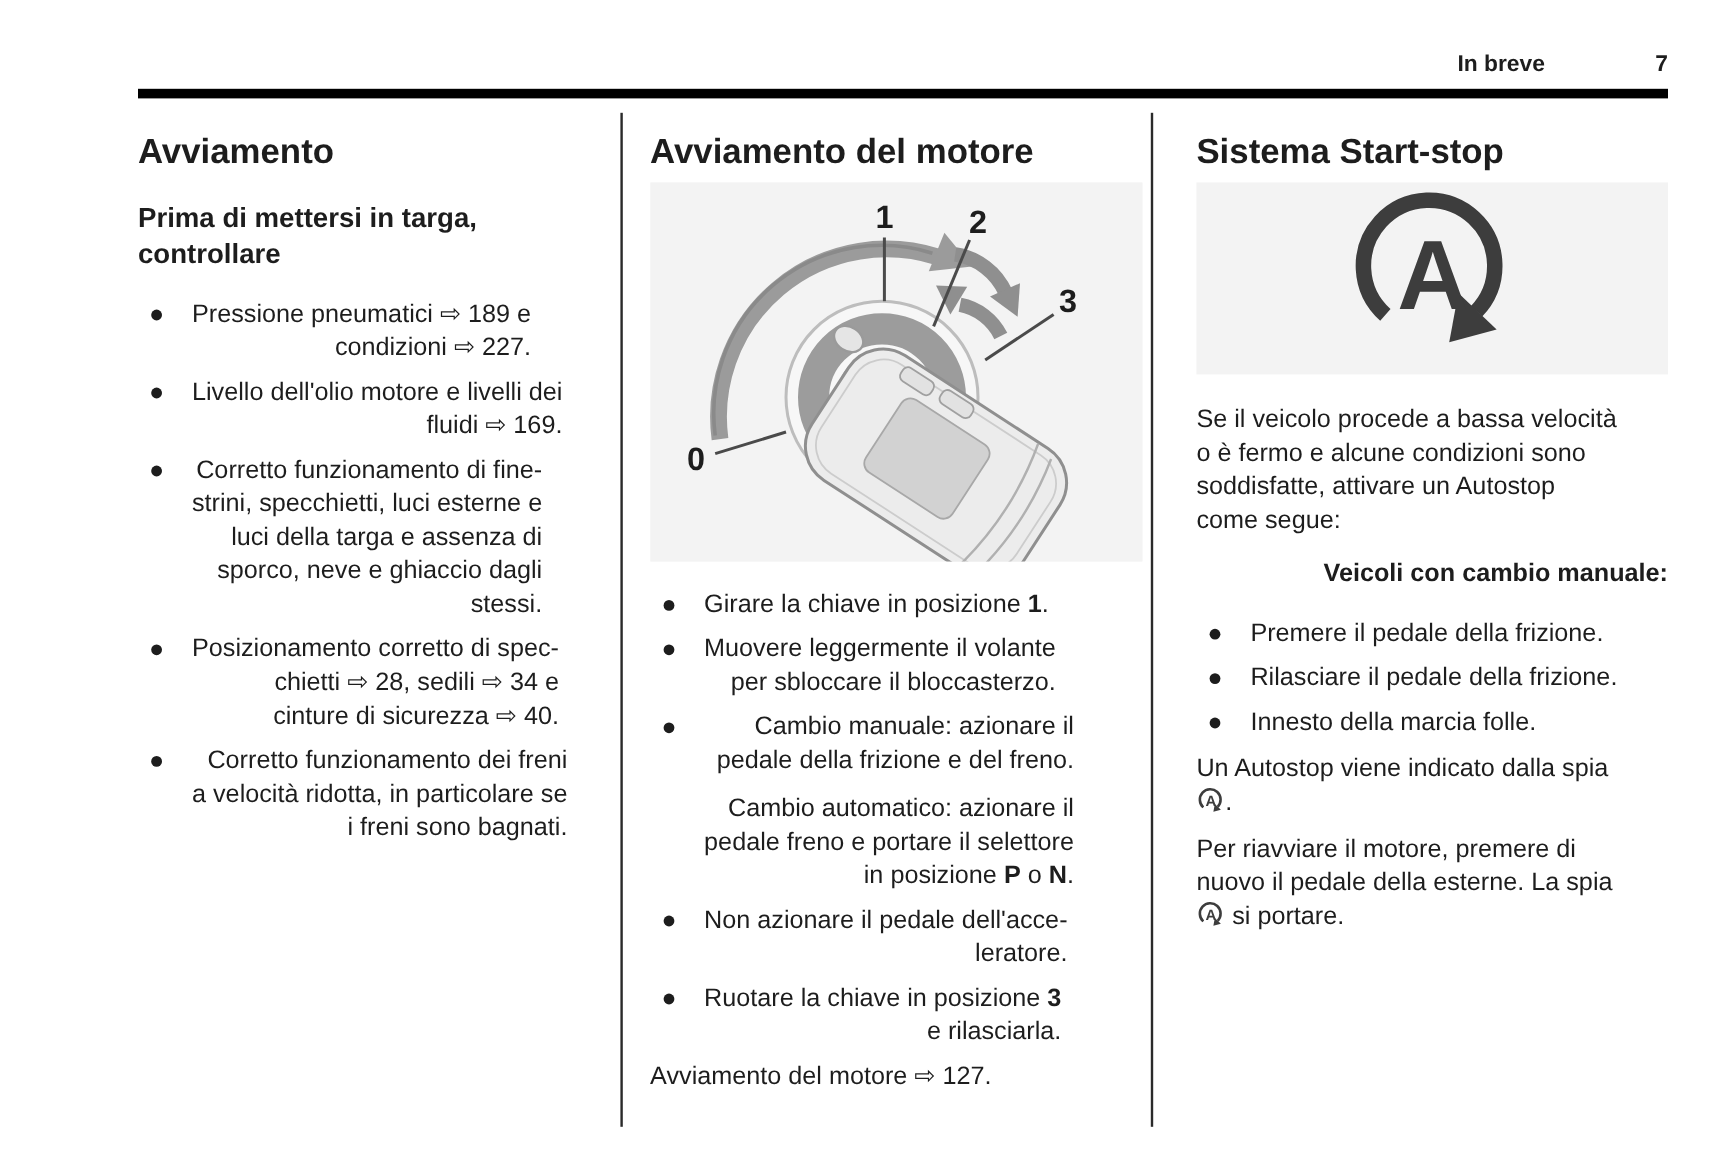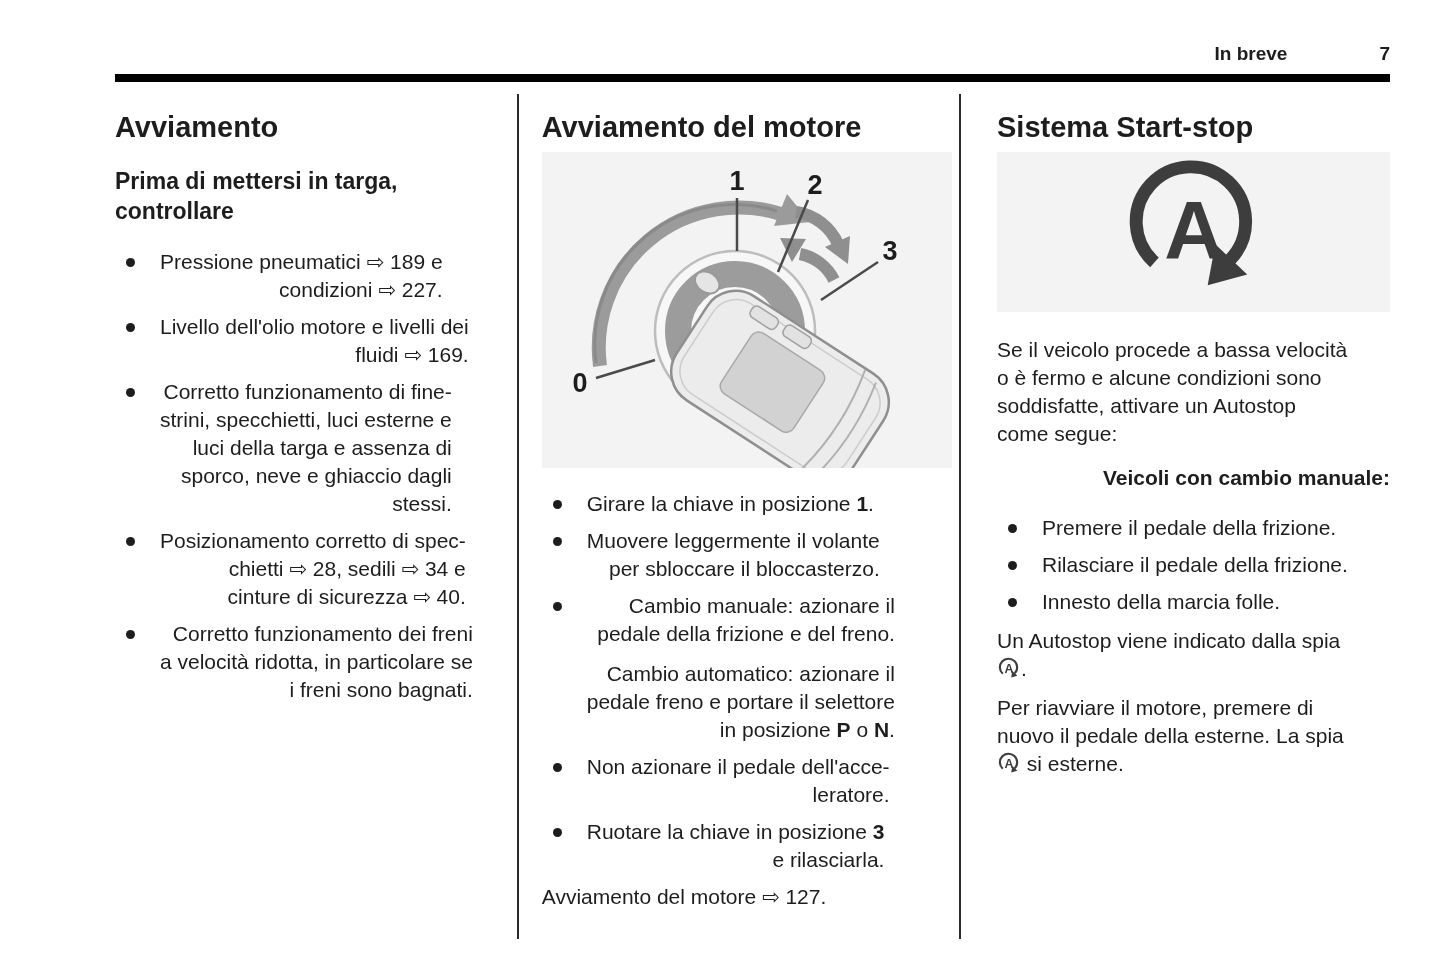--- a/index.html
+++ b/index.html
@@ -226,17 +226,17 @@
     <path d="M 24 70 A 36 36 0 1 1 74 68" fill="none" stroke="#3d3d3d" stroke-width="9"></path>
     <polygon points="59,85 85,78 64,58" fill="#3d3d3d"></polygon>
     <text class="bigA" x="50" y="67" text-anchor="middle" font-size="52" fill="#3d3d3d">A</text>
   </svg><span>.</span></p>
       <p class="note"><span>Per riavviare il motore, premere di
 nuovo il pedale della esterne. La spia
 </span><svg viewBox="0 0 100 100" width="24" height="24" aria-hidden="true" class="inline-icon">
     <path d="M 24 70 A 36 36 0 1 1 74 68" fill="none" stroke="#3d3d3d" stroke-width="9"></path>
     <polygon points="59,85 85,78 64,58" fill="#3d3d3d"></polygon>
     <text class="bigA" x="50" y="67" text-anchor="middle" font-size="52" fill="#3d3d3d">A</text>
-  </svg><span> si esterne.</span></p>
+  </svg><span> si portare.</span></p>
     </div>
 
   </div>
 </div>
 
 </body></html>

